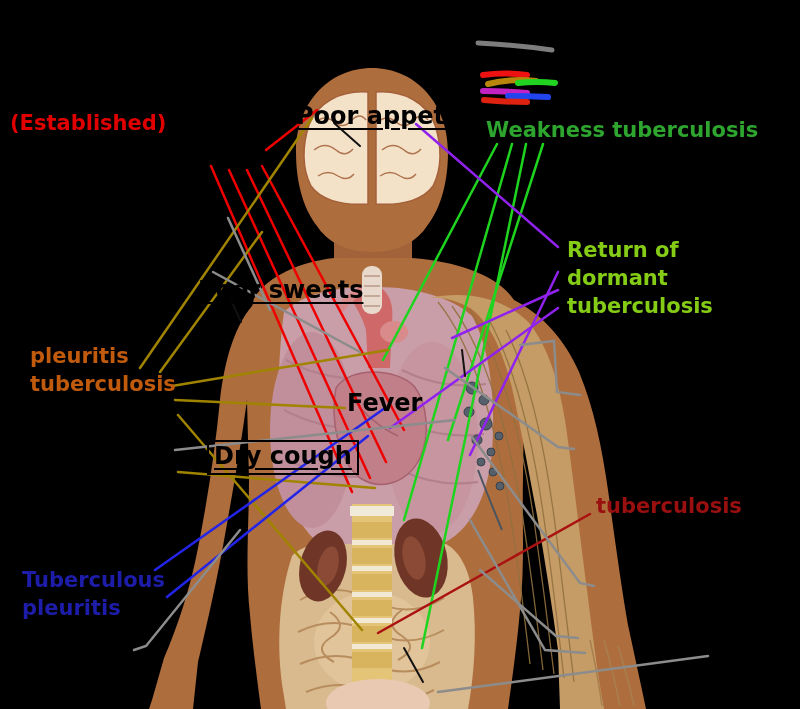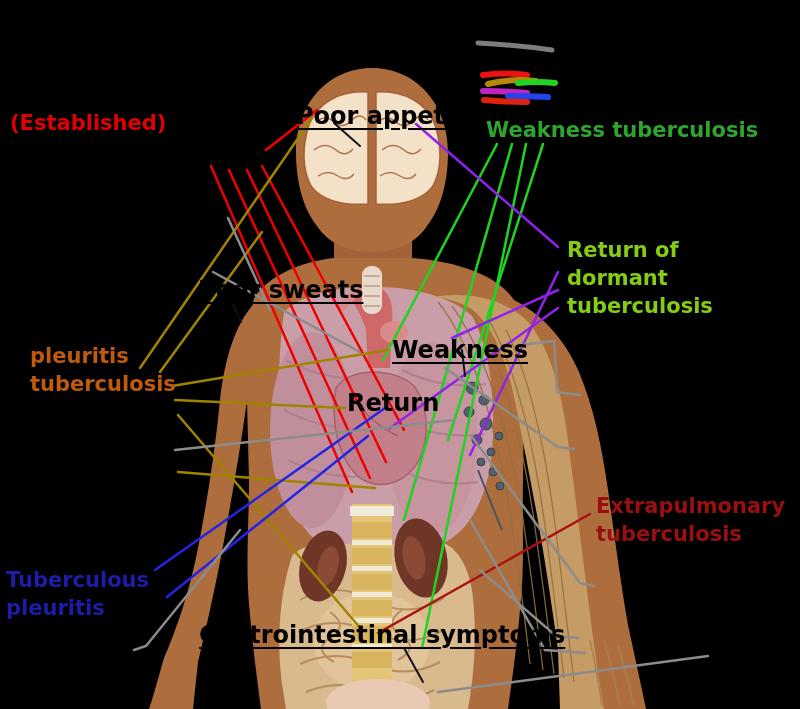--- a/index.html
+++ b/index.html
@@ -235,31 +235,31 @@
   <div>tuberculosis</div>
 </div>
 
 <div class="lbl sym u" style="left: 198px; top: 276px; color: rgb(0, 0, 0);">Poor sweats</div>
 
 <div class="lbl dis" style="left: 30px; top: 342px; color: rgb(192, 90, 12);">
   <div>pleuritis</div>
   <div>tuberculosis</div>
 </div>
 
-<div class="lbl sym u" style="left: 392px; top: 336px; color: rgb(0, 0, 0);">Weakness</div>
-
-<div class="lbl sym" style="left: 347px; top: 389px; color: rgb(0, 0, 0);">Return</div>
-
-
-
-<div class="lbl dis" style="left: 6px; top: 566px; color: rgb(29, 29, 170);">
+
+<div class="lbl sym" style="left: 347px; top: 389px; color: rgb(0, 0, 0);">Fever</div>
+
+<div class="lbl sym" style="left: 207px; top: 442px; color: rgb(0, 0, 0);">
+  <span class="boxed u">Dry cough</span>
+</div>
+
+
+<div class="lbl dis" style="left: 22px; top: 566px; color: rgb(29, 29, 170);">
   <div>Tuberculous</div>
   <div>pleuritis</div>
 </div>
 
 <div class="lbl dis" style="left: 596px; top: 492px; color: rgb(154, 15, 15);">
-  <div>Extrapulmonary</div>
   <div>tuberculosis</div>
 </div>
 
-<div class="lbl sym u" style="left: 199px; top: 621px; color: rgb(0, 0, 0);">Gastrointestinal symptoms</div>
 
 </div>
 
 </body></html>

